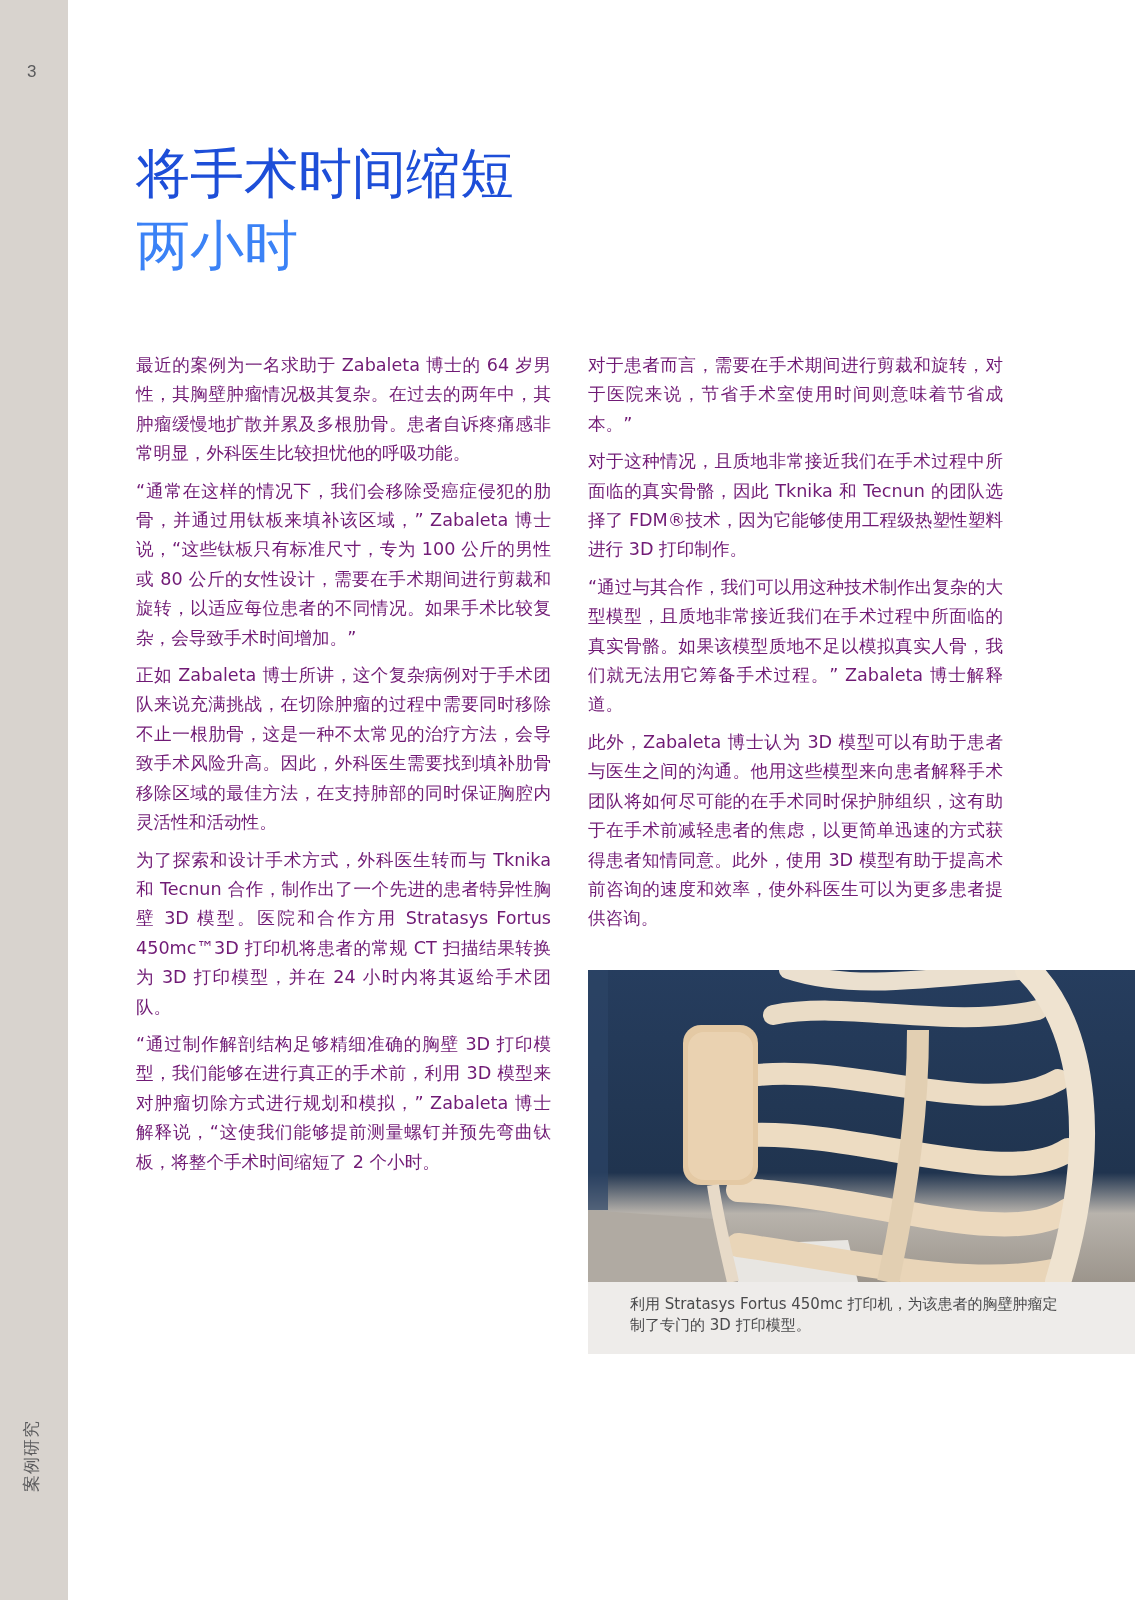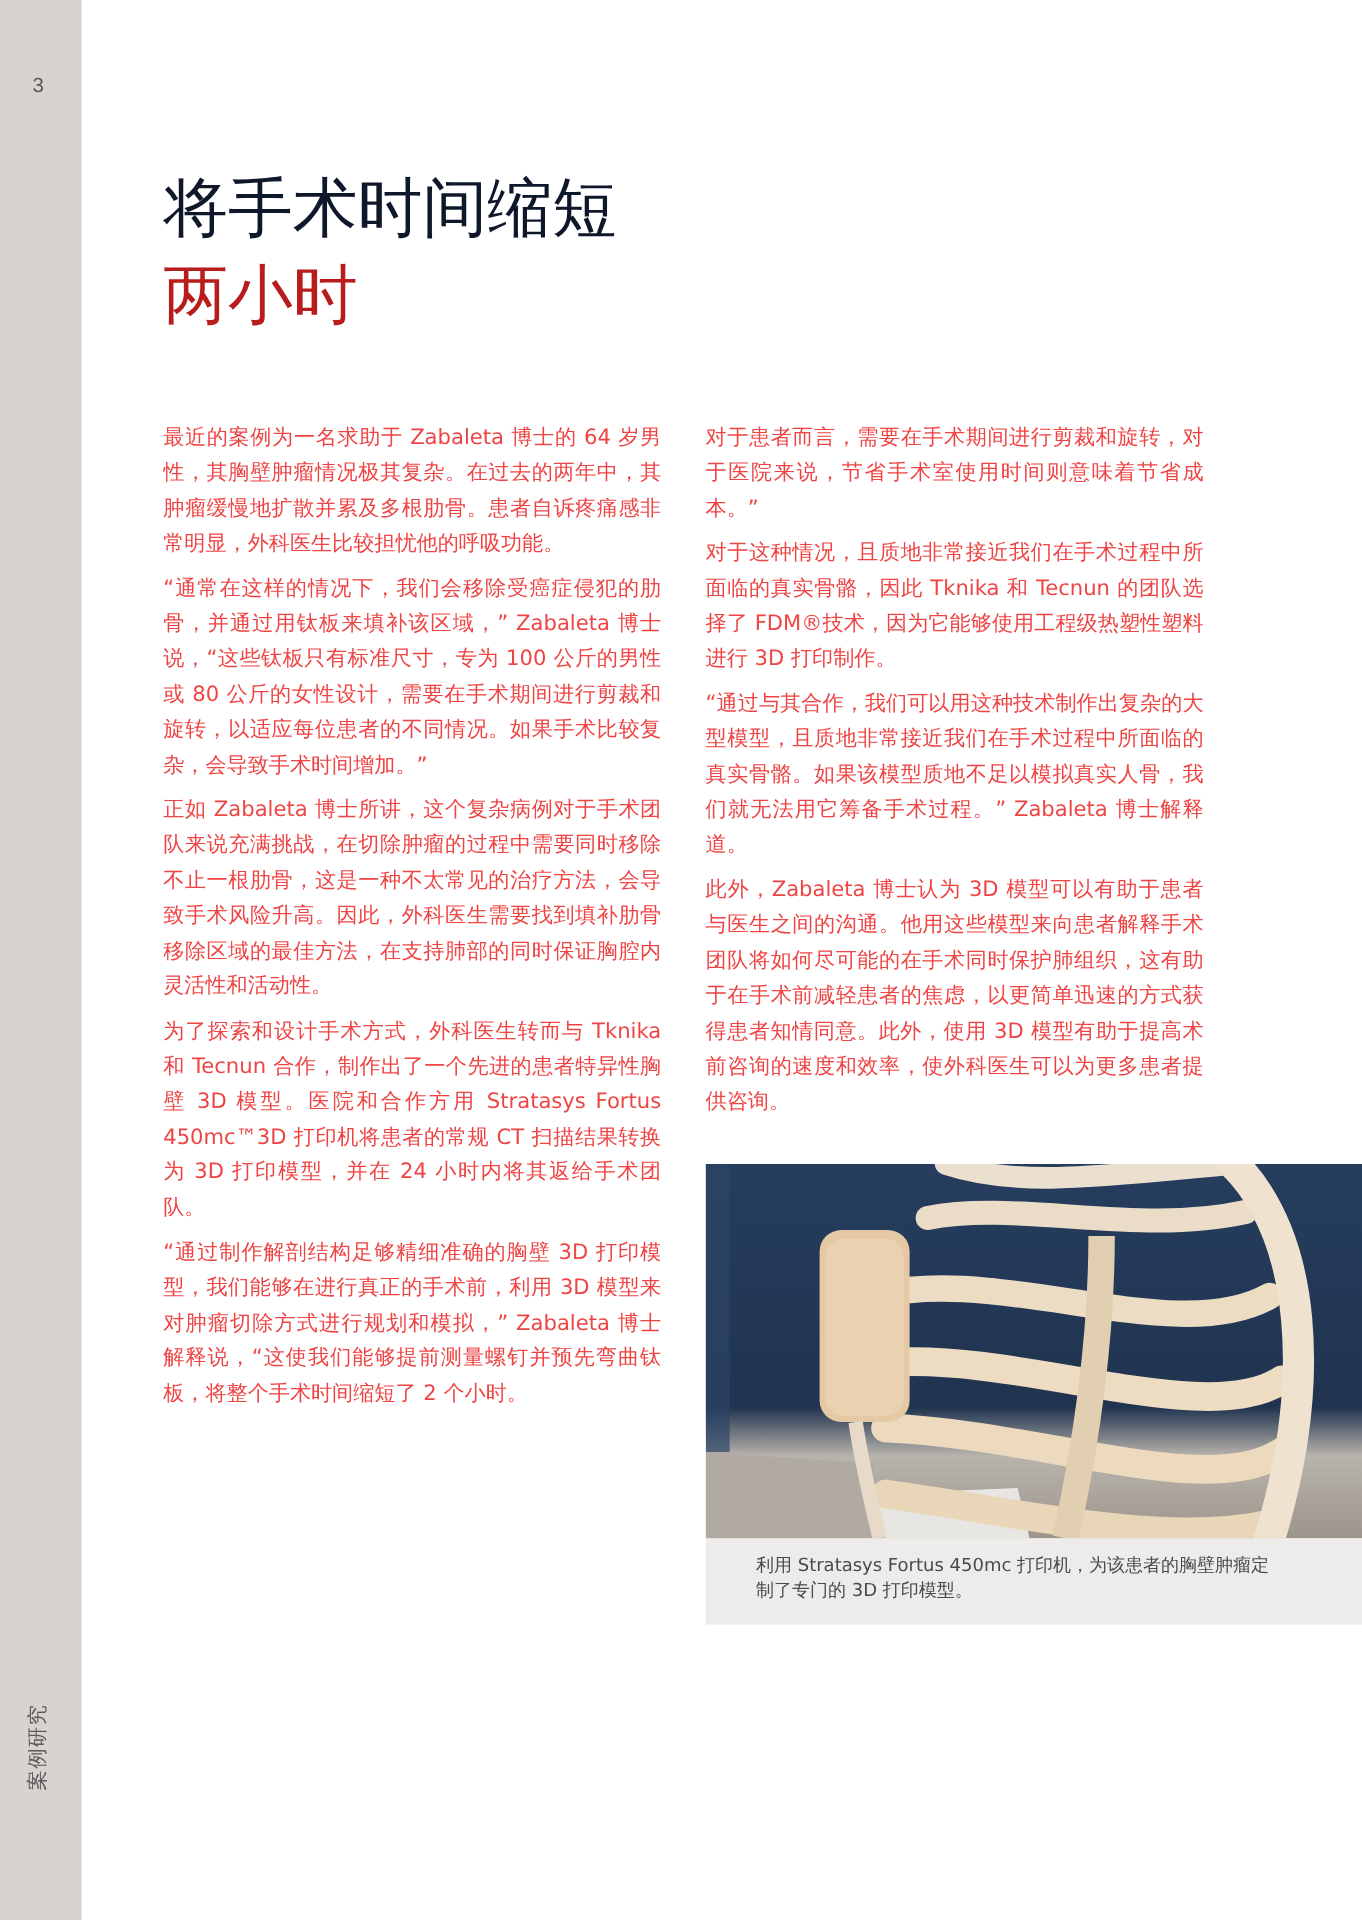--- a/index.html
+++ b/index.html
@@ -22,25 +22,25 @@
       position: absolute; left: 20px; top: 1492px;
       transform: rotate(-90deg); transform-origin: left top;
       font-size: 17px; color: #5a5a5c; letter-spacing: 1px;
       white-space: nowrap;
     }
     .title {
       position: absolute; left: 136px; top: 138px;
       font-size: 54px; line-height: 72px; font-weight: normal;
       margin: 0;
     }
-    .title .line1 { display: block; color: #0f172a; text-align: right; }
-    .title .line2 { display: block; color: #b91c1c; }
+    .title .line1 { display: block; color: #1d4ed8; text-align: right; }
+    .title .line2 { display: block; color: #3b82f6; }
     .col {
       position: absolute; width: 415px;
-      font-size: 17.6px; line-height: 29.4px; color: #ef4444;
+      font-size: 17.6px; line-height: 29.4px; color: #701a75;
       text-align: justify;
     }
     .col p { margin: 0 0 8px 0; }
     .col-left { left: 136px; top: 351px; }
     .col-right { left: 588px; top: 351px; }
     .figure {
       position: absolute; left: 588px; top: 970px; width: 547px; height: 384px;
       overflow: hidden;
     }
     .photo {

